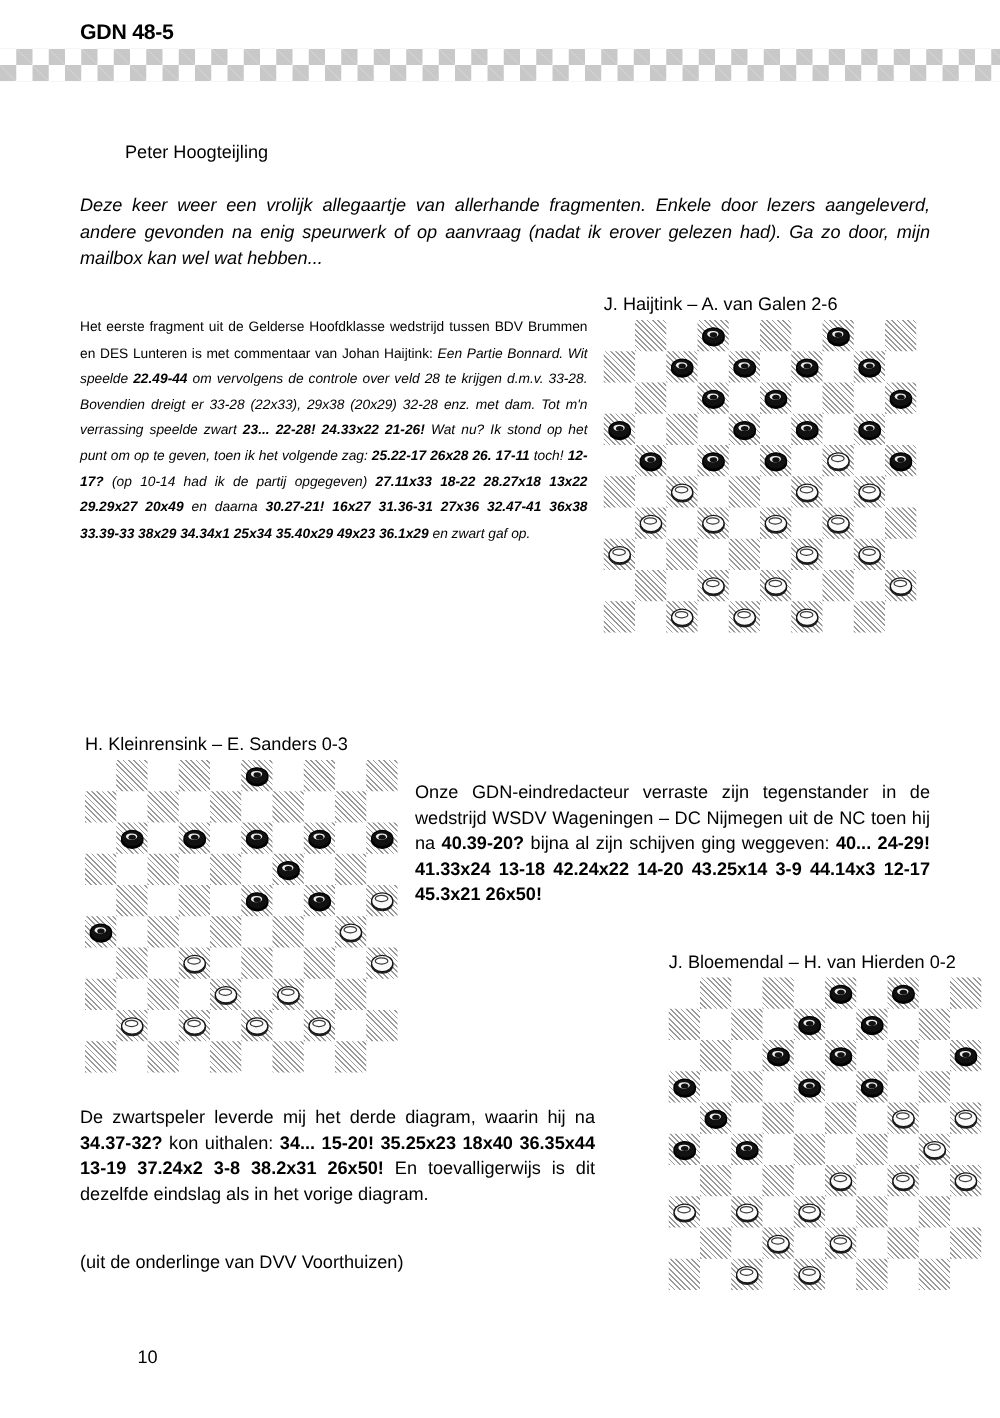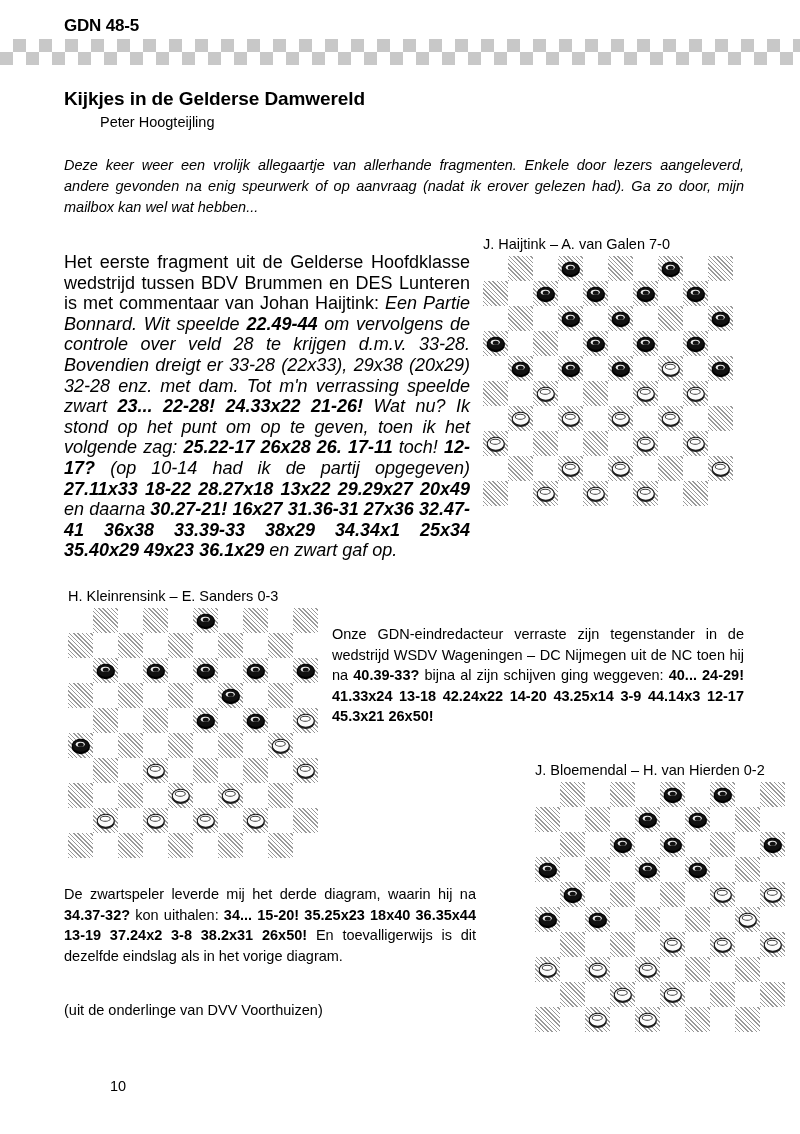--- a/index.html
+++ b/index.html
@@ -72,21 +72,21 @@
     line-height: 21px;
     text-align: justify;
   }
 
   
   .col-left-1 {
     position: absolute;
     left: 64px;
     top: 252px;
     width: 406px;
-    font-size: 18px;
+    font-size: 11px;
     line-height: 20.6px;
     text-align: justify;
   }
   .full-1 {
     position: absolute;
     left: 64px;
     top: 508px;
     width: 680px;
     font-size: 14.5px;
     line-height: 21px;
@@ -212,43 +212,42 @@
   }
 </style>
 </head>
 <body>
 
 <div class="page">
 
   <div class="header-title">GDN 48-5</div>
   <div class="checker-band"></div>
 
-  <div class="article-title">Kijkjes in de Gelderse Damwereld</div>
   <div class="article-author">Peter Hoogteijling</div>
   <div class="intro">Deze keer weer een vrolijk allegaartje van allerhande fragmenten. Enkele door lezers aangeleverd, andere gevonden na enig speurwerk of op aanvraag (nadat ik erover gelezen had). Ga zo door, mijn mailbox kan wel wat hebben...</div>
 
   <div class="col-left-1">
     <span>Het eerste fragment uit de Gelderse Hoofdklasse wedstrijd tussen BDV Brummen en DES Lunteren is met commentaar van Johan Haijtink: </span><em class="i">Een Partie Bonnard. Wit speelde </em><b class="bi">22.49-44</b><em class="i"> om vervolgens de controle over veld 28 te krijgen d.m.v. 33-28. Bovendien dreigt er 33-28 (22x33), 29x38 (20x29) 32-28 enz. met dam. Tot m'n verrassing speelde zwart </em><b class="bi">23... 22-28! 24.33x22 21-26!</b><em class="i"> Wat nu? Ik stond op het punt om op te geven, toen ik het volgende zag: </em><b class="bi">25.22-17 26x28 26. 17-11</b><em class="i"> toch! </em><b class="bi">12-17?</b><em class="i"> (op 10-14 had ik de partij opgegeven) </em><b class="bi">27.11x33 18-22 28.27x18 13x22 29.29x27 20x49</b><em class="i"> en daarna </em><b class="bi">30.27-21! 16x27 31.36-31 27x36 32.47-41 36x38 33.39-33 38x29 34.34x1 25x34 35.40x29 49x23 36.1x29</b><em class="i"> en zwart gaf op.</em>
   </div>
 
 
   <div class="col-right-2">
-    <span>Onze GDN-eindredacteur verraste zijn tegenstander in de wedstrijd WSDV Wageningen – DC Nijmegen uit de NC toen hij na </span><b class="b">40.39-33?</b><span> bijna al zijn schijven ging weggeven: </span><b class="b">40... 24-29! 41.33x24 13-18 42.24x22 14-20 43.25x14 3-9 44.14x3 12-17 45.3x21 26x50!</b>
+    <span>Onze GDN-eindredacteur verraste zijn tegenstander in de wedstrijd WSDV Wageningen – DC Nijmegen uit de NC toen hij na </span><b class="b">40.39-20?</b><span> bijna al zijn schijven ging weggeven: </span><b class="b">40... 24-29! 41.33x24 13-18 42.24x22 14-20 43.25x14 3-9 44.14x3 12-17 45.3x21 26x50!</b>
   </div>
 
   <div class="col-left-3">
     <span>De zwartspeler leverde mij het derde diagram, waarin hij na </span><b class="b">34.37-32?</b><span> kon uithalen: </span><b class="b">34... 15-20! 35.25x23 18x40 36.35x44 13-19 37.24x2 3-8 38.2x31 26x50!</b><span> En toevalligerwijs is dit dezelfde eindslag als in het vorige diagram.</span>
   </div>
 
   <div class="col-left-4">(uit de onderlinge van DVV Voorthuizen)</div>
 
   <div class="page-number">10</div>
 
   <div class="diagram" id="dg0" style="left:483px; top:236px; width:252px;">
-    <div class="diagram-caption">J. Haijtink – A. van Galen 7-0</div>
+    <div class="diagram-caption">J. Haijtink – A. van Galen 2-6</div>
     <div class="board" style="width:250px; height:250px;">
         <div class="sq"></div>
         <div class="sq dark"></div>
         <div class="sq"></div>
         <div class="sq dark">
           <div class="piece black"></div>
         </div>
         <div class="sq"></div>
         <div class="sq dark"></div>
         <div class="sq"></div>

